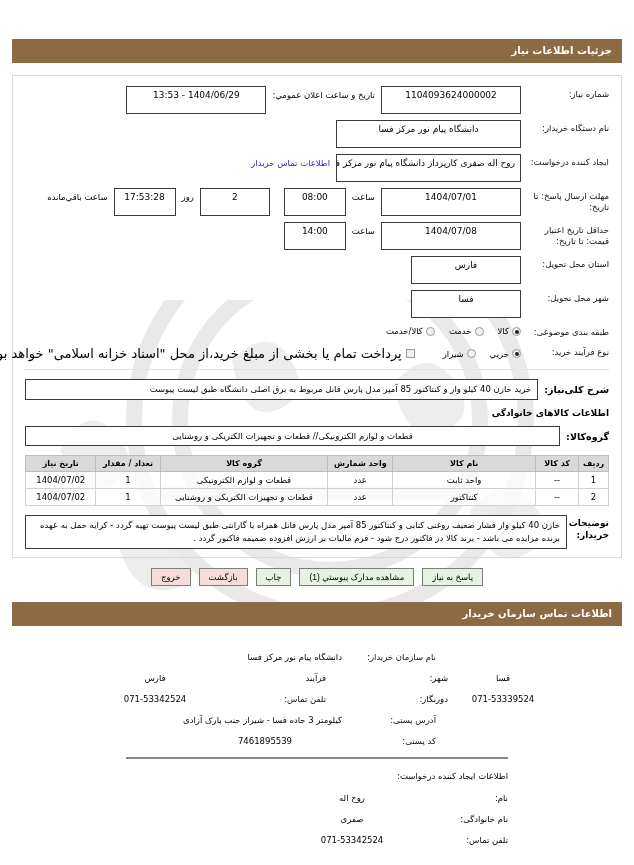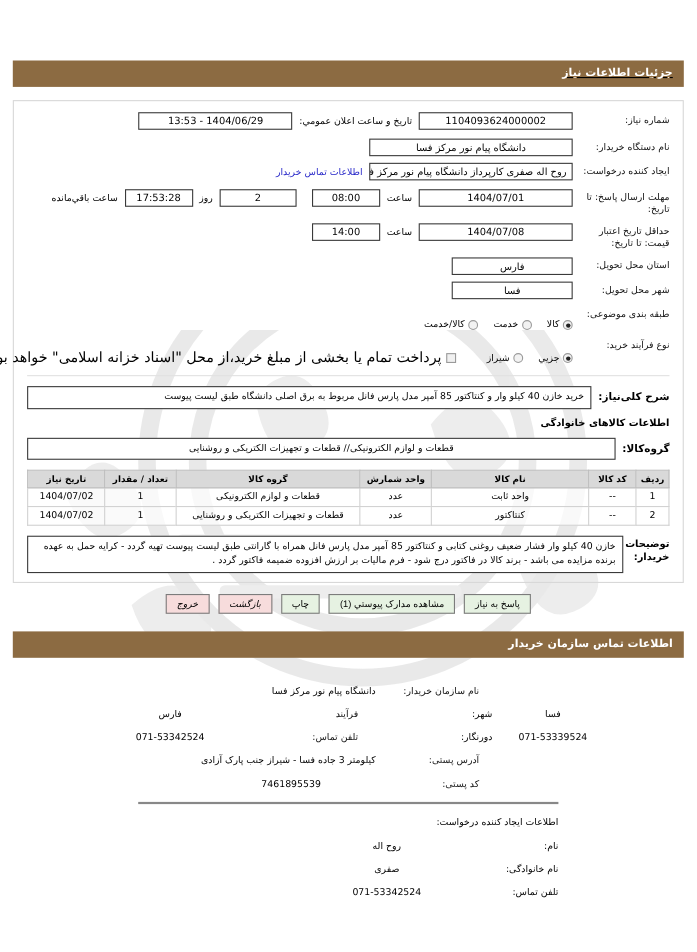--- a/index.html
+++ b/index.html
@@ -41,21 +41,21 @@
   .bar {
     background: #8c6b42;
     color: #fff;
     font-size: 10px;
     font-weight: bold;
     padding: 6px 10px 7px 10px;
     margin: 0 12px;
     box-sizing: border-box;
     text-align: right;
   }
-  .bar-wrap { padding-top: 55px; text-decoration: underline; }
+  .bar-wrap { padding-top: 39px; }
   .bar-wrap2 { padding-top: 14px; }
 
   
   .panel {
     margin: 12px 12px 0 12px;
     border: 1px solid #d8d8d8;
     background: transparent;
     box-sizing: border-box;
     padding: 10px 12px 8px 12px;
   }
@@ -73,21 +73,21 @@
     flex: 0 0 88px;
     font-size: 8.5px;
     line-height: 11px;
     text-align: right;
     padding-top: 3px;
     color: #111;
   }
   .fld {
     border: 1px solid #3a3a3a;
     background: #fff;
-    height: 16px;
+    height: 28px;
     line-height: 16px;
     font-size: 9px;
     padding: 0 5px;
     box-sizing: border-box;
     text-align: left;
     white-space: nowrap;
     overflow: hidden;
   }
   .fld.ctr  { text-align: center; }
 
@@ -111,21 +111,21 @@
     color: #2626c8;
     font-size: 8.5px;
     line-height: 18px;
     padding: 0 6px;
     white-space: nowrap;
     text-decoration: none;
   }
 
   
   .radios { display: flex; align-items: center; padding-top: 2px; }
-  .ropt { display: flex; align-items: center; margin-left: 14px; white-space: nowrap; margin-top: 10px; }
+  .ropt { display: flex; align-items: center; margin-left: 14px; white-space: nowrap; }
   .radio {
     width: 9px; height: 9px; border-radius: 50%;
     border: 1px solid #9a9a9a; background: #f2f2f2;
     display: inline-block; margin-left: 3px; position: relative;
     box-sizing: border-box;
   }
   .radio.on::after {
     content: ""; position: absolute; width: 4px; height: 4px;
     border-radius: 50%; background: #222; top: 2px; left: 2px;
   }
@@ -206,21 +206,21 @@
     border: 1px solid #7c7c7c;
     font-size: 8.5px;
     padding: 3px 9px;
     background: #e9f2e3;
     cursor: pointer;
     white-space: nowrap;
     box-sizing: border-box;
     text-align: center;
   }
   .btn.green { background: #e6f2e2; }
-  .btn.pink  { background: #f7dcdc; font-style: italic; }
+  .btn.pink  { background: #f7dcdc; }
 
   
   .contact {
     margin: 14px 12px 0 12px;
     padding: 12px 14px 4px 14px;
     box-sizing: border-box;
     font-size: 8.5px;
   }
   .crow { display: flex; align-items: center; margin-bottom: 11px; }
   .ckey {

